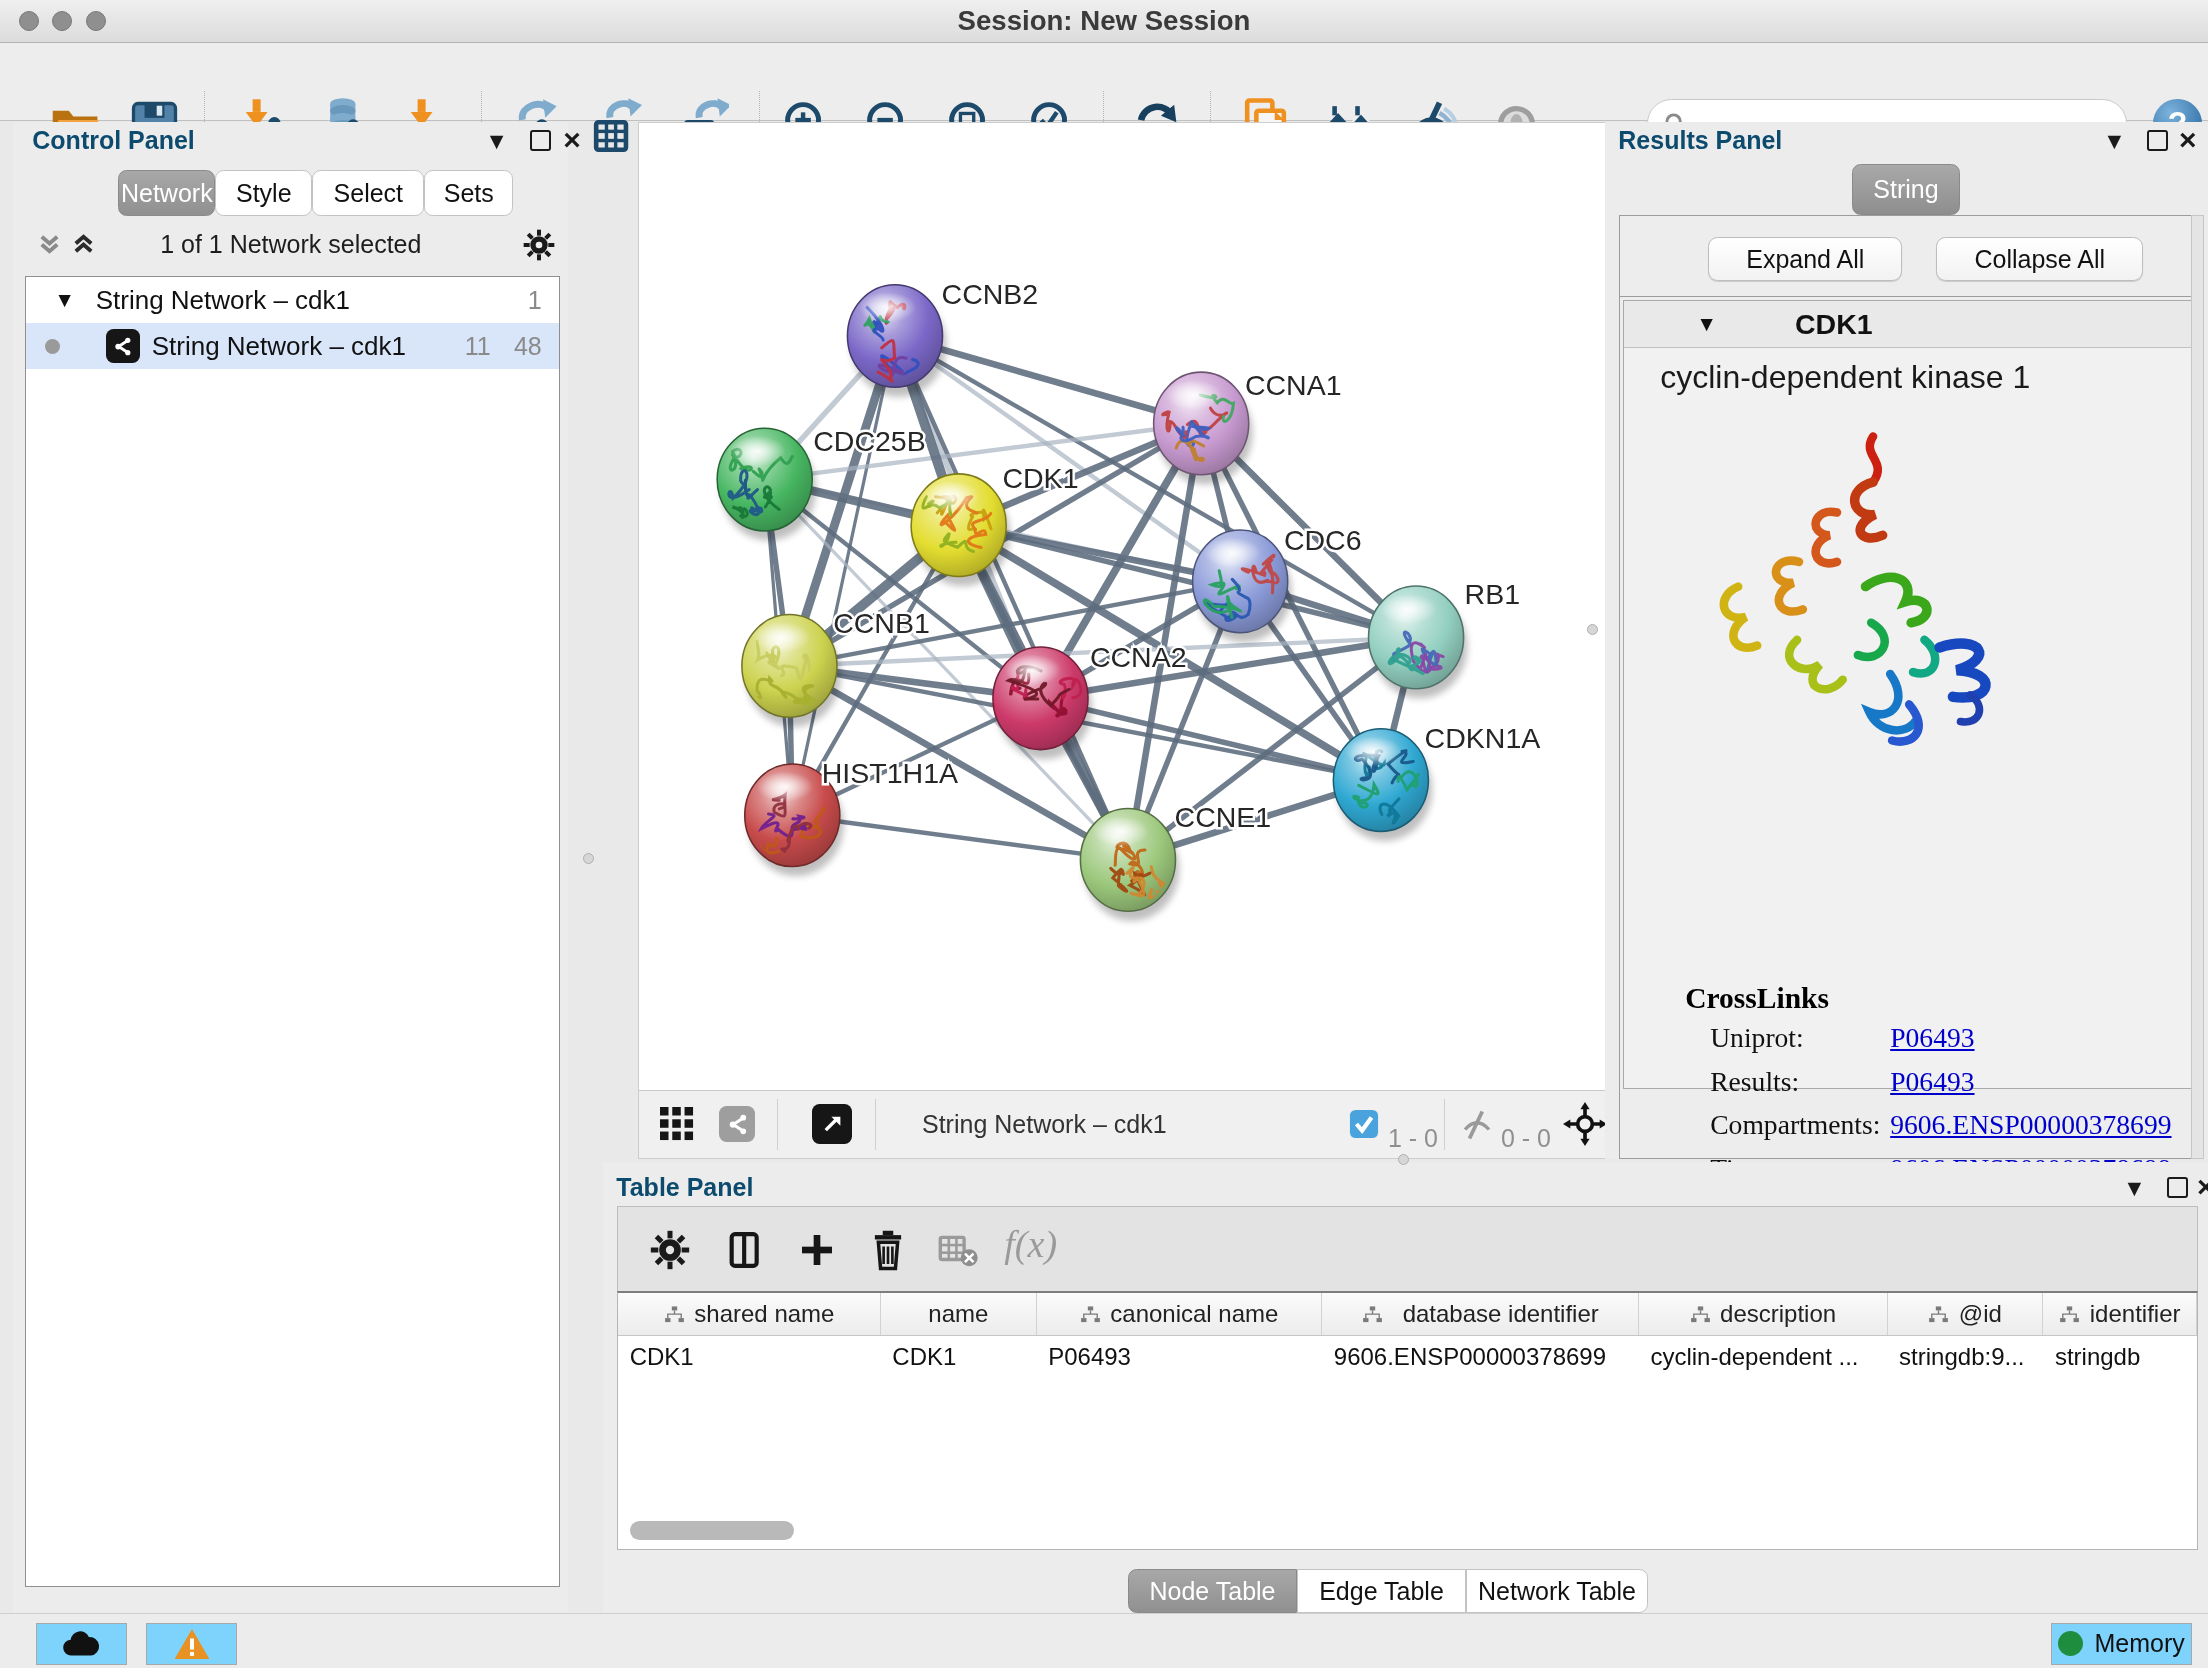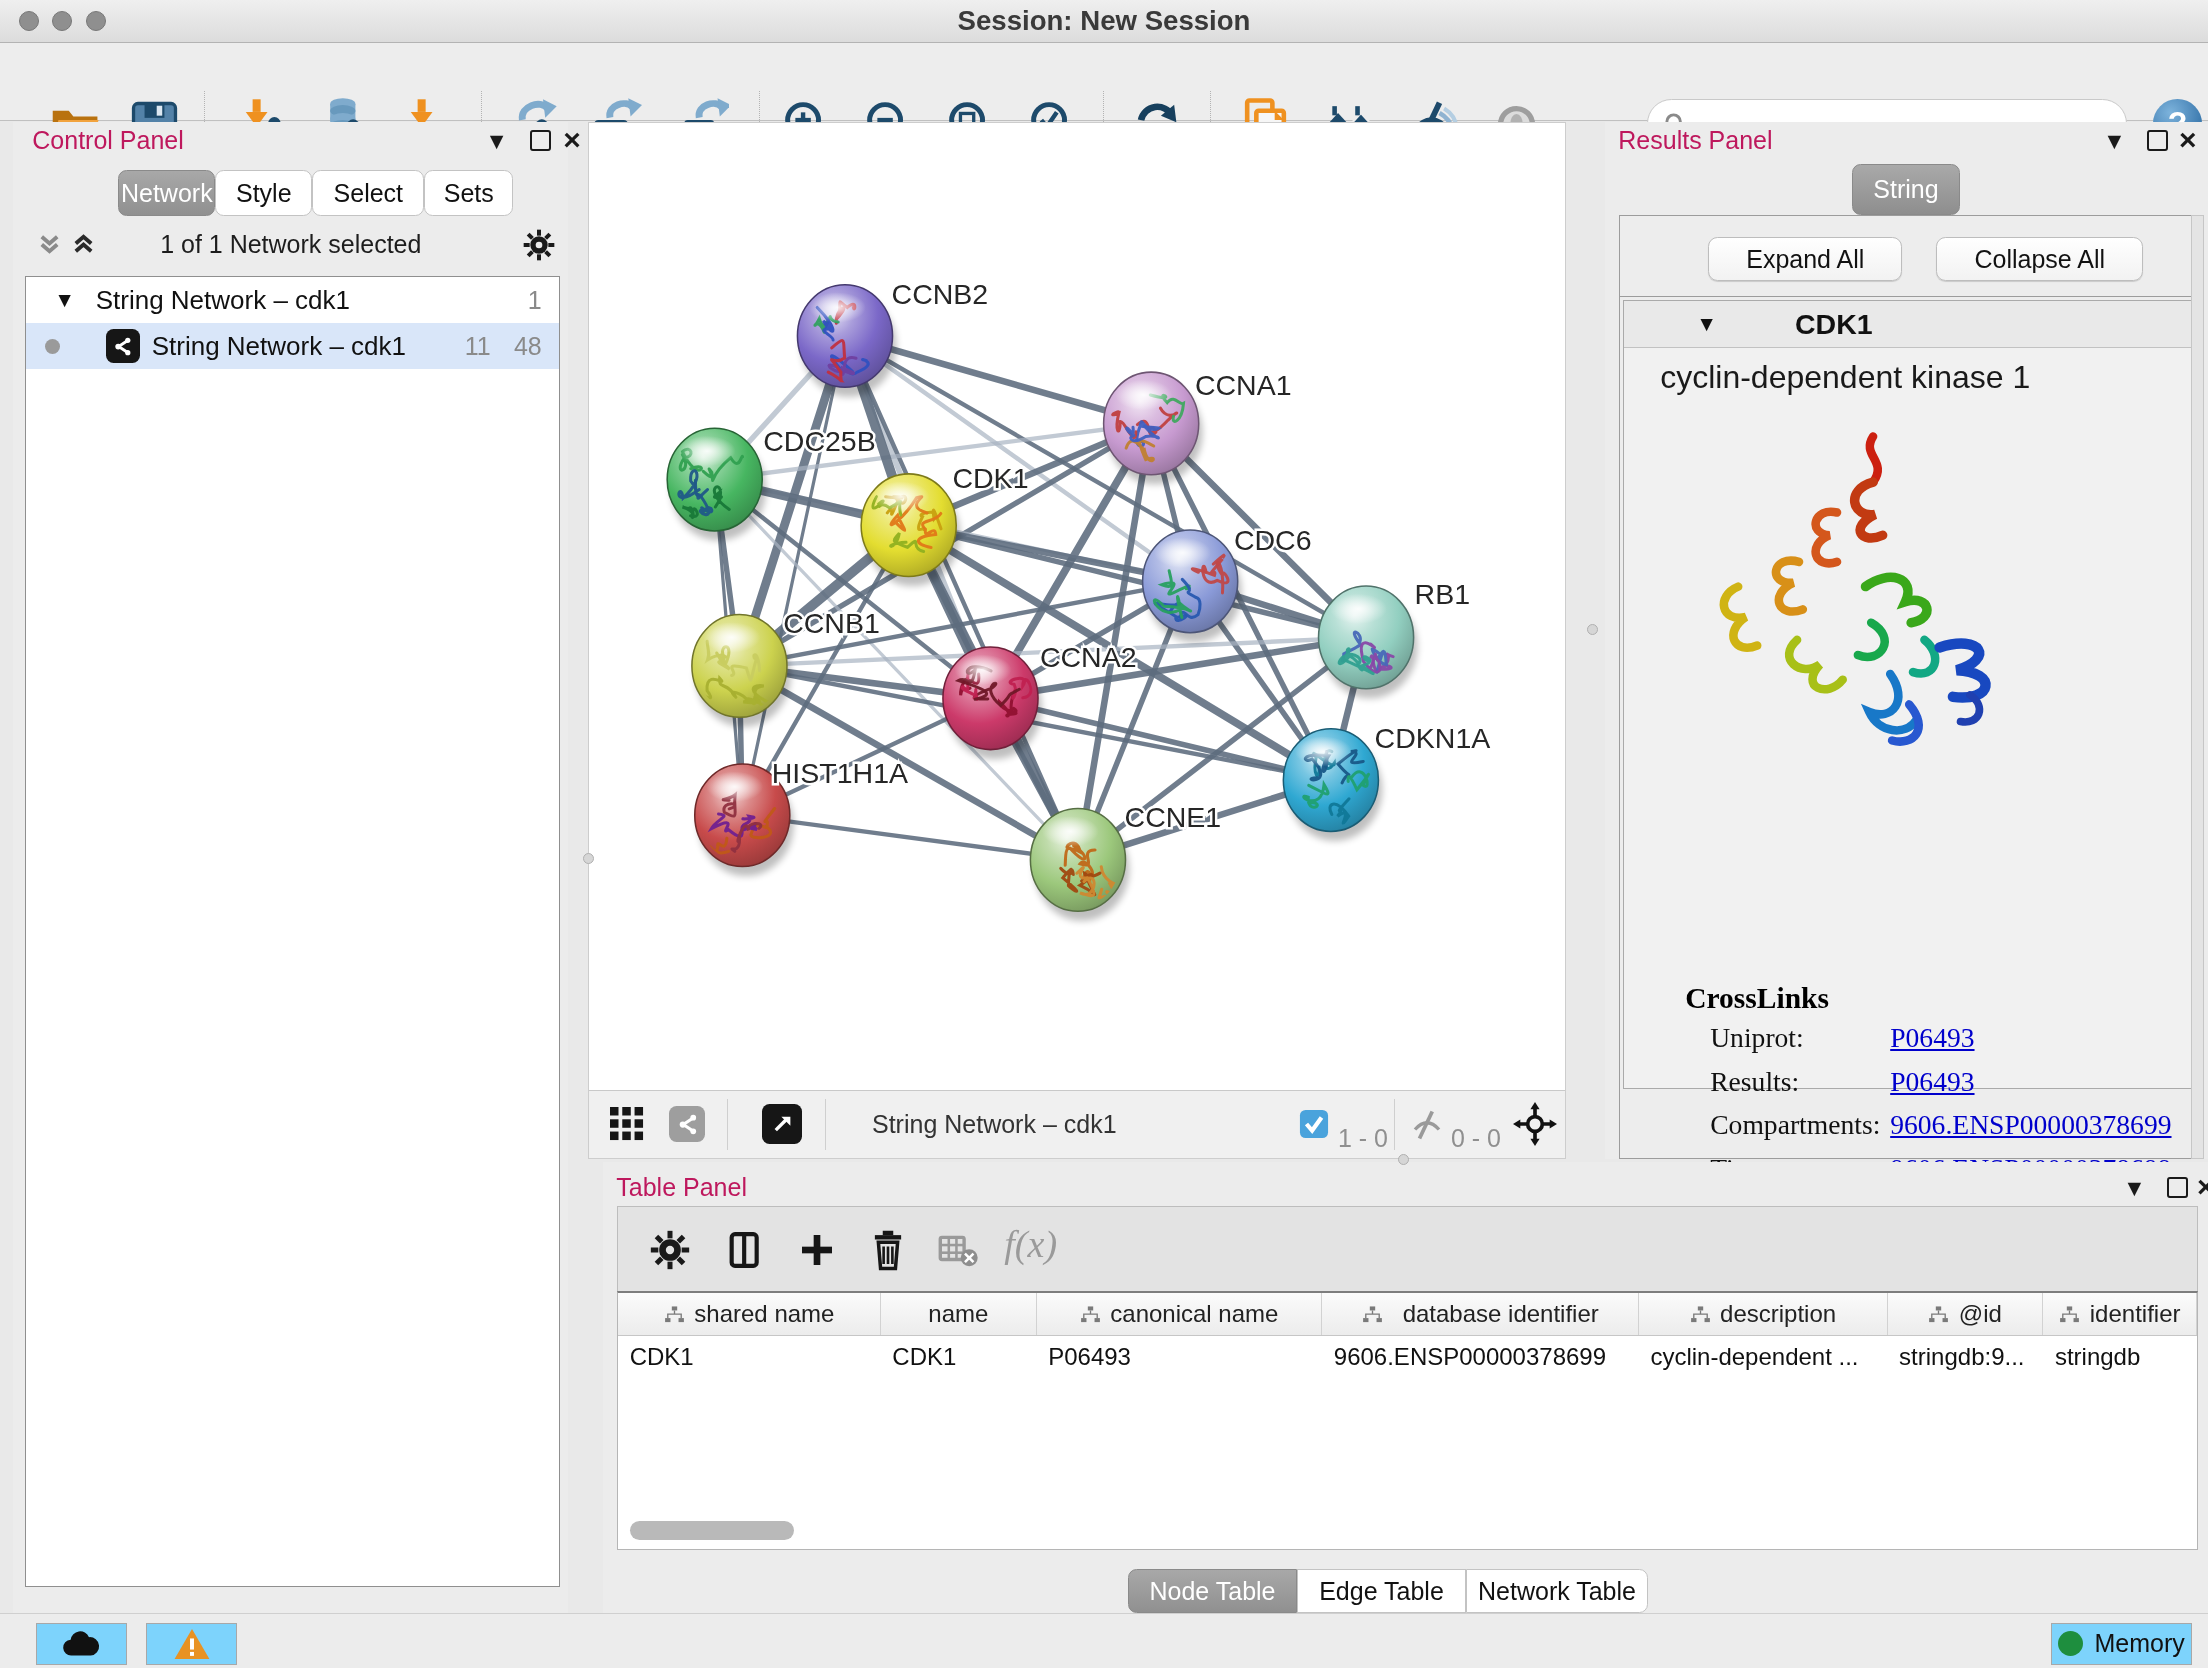--- a/index.html
+++ b/index.html
@@ -10,37 +10,37 @@
   .light{width:20px;height:20px;border-radius:50%;background:#8f8f8f;border:1px solid #787878;box-sizing:border-box;}
   .wtitle{font-size:27.6px;font-weight:bold;color:#3a3a3a;}
   
   .toolbar{position:absolute;left:0;top:43px;width:100%;height:77px;background:#ededed;border-bottom:1px solid #c0c0c0;}
   .tbtn{position:absolute;top:49px;width:65px;height:65px;margin-left:-32px;display:flex;align-items:center;justify-content:center;}
   .tsep{position:absolute;top:48px;height:67px;width:0;border-left:1.9px dotted #b3b3b3;}
   .search{position:absolute;left:1647px;top:56px;width:480px;height:49px;border-radius:25px;border:1.9px solid #c9c9c9;background:#fff;padding:0 19px 0 53px;font-size:25px;outline:none;box-sizing:border-box;font-family:"Liberation Sans",sans-serif;}
   .sglass{position:absolute;left:1664px;top:69px;}
   .helpbtn{position:absolute;left:2153px;top:56px;width:49px;height:49px;border-radius:50%;background:radial-gradient(circle at 35% 28%,#7db3dc,#3a78ad 70%);color:#fff;font-size:32px;font-weight:bold;display:flex;align-items:center;justify-content:center;}
   
-  .phead{position:absolute;font-size:25px;color:#be185d;}
+  .phead{position:absolute;font-size:25px;color:#0c4a6e;font-weight:bold;}
   .pico{position:absolute;color:#1a1a1a;font-size:23px;line-height:23px;}
   .floatbox{width:21px;height:21px;border:2.9px solid #1a1a1a;border-radius:2.9px;box-sizing:border-box;}
   .closex{font-size:30px;font-weight:bold;line-height:23px;}
   
   .cpanel{position:absolute;left:13.3px;top:122px;width:555px;height:1491px;background:#ececec;}
   .ltab{position:absolute;height:46px;background:#fff;border:1px solid #c3c3c3;box-sizing:border-box;border-radius:8.6px;display:flex;align-items:center;justify-content:center;font-size:25px;color:#111;}
   .ltab.sel{background:linear-gradient(#a8a8a8,#909090);color:#fff;border-color:#8a8a8a;}
   .cp-status{position:absolute;left:0;top:99px;width:100%;height:46px;display:flex;align-items:center;}
   .cp-status .txt{position:absolute;left:0;width:100%;text-align:center;font-size:25px;color:#1d1d1d;}
   .treebox{position:absolute;left:11.4px;top:154px;width:535px;height:1311px;background:#fff;border:1.9px solid #8f8f8f;box-sizing:border-box;}
   .trow{position:relative;height:46px;display:flex;align-items:center;font-size:26px;color:#111;}
   .trow.sel{background:#d9e6f9;}
   .tnum{position:absolute;color:#8a8a8a;font-size:25px;}
   .stringtile{width:34px;height:34px;border-radius:7.6px;background:#161616;display:flex;align-items:center;justify-content:center;}
   
-  .netpanel{position:absolute;left:588px;top:122px;width:978px;height:1037px;background:#fff;border:1px solid #cdcdcd;box-sizing:border-box;padding-left:24px;}
+  .netpanel{position:absolute;left:638px;top:122px;width:978px;height:1037px;background:#fff;border:1px solid #cdcdcd;box-sizing:border-box;padding-left:24px;}
   .netbar{position:absolute;left:0;bottom:0;width:100%;height:67px;background:#f0f0f0;border-top:1px solid #c9c9c9;}
   .nbsep{position:absolute;top:7.6px;height:51px;border-left:1px solid #cfcfcf;}
   .netname{position:absolute;left:283px;top:0;height:67px;display:flex;align-items:center;font-size:25px;color:#333;}
   .cntlabel{position:absolute;top:0;height:67px;display:flex;align-items:center;font-size:25px;color:#8f8f8f;margin-top:14px;}
   .nlabel{font-size:30px;fill:#262626;stroke:#ffffff;stroke-width:5px;paint-order:stroke;font-family:"Liberation Sans",sans-serif;}
   
   .respanel{position:absolute;left:1605px;top:122px;width:603px;height:1037px;background:#ececec;}
   .rtab{position:absolute;left:247px;top:42px;width:108px;height:51px;border-radius:8.6px;background:linear-gradient(#a9a9a9,#8e8e8e);color:#fff;font-size:25px;display:flex;align-items:center;justify-content:center;border:1px solid #8a8a8a;box-sizing:border-box;}
   .rescontent{position:absolute;left:14.3px;top:93px;width:576px;height:944px;background:#ededed;border:1px solid #9c9c9c;box-sizing:border-box;}
   .btnrow{position:relative;height:80px;border-bottom:1px solid #9c9c9c;}

